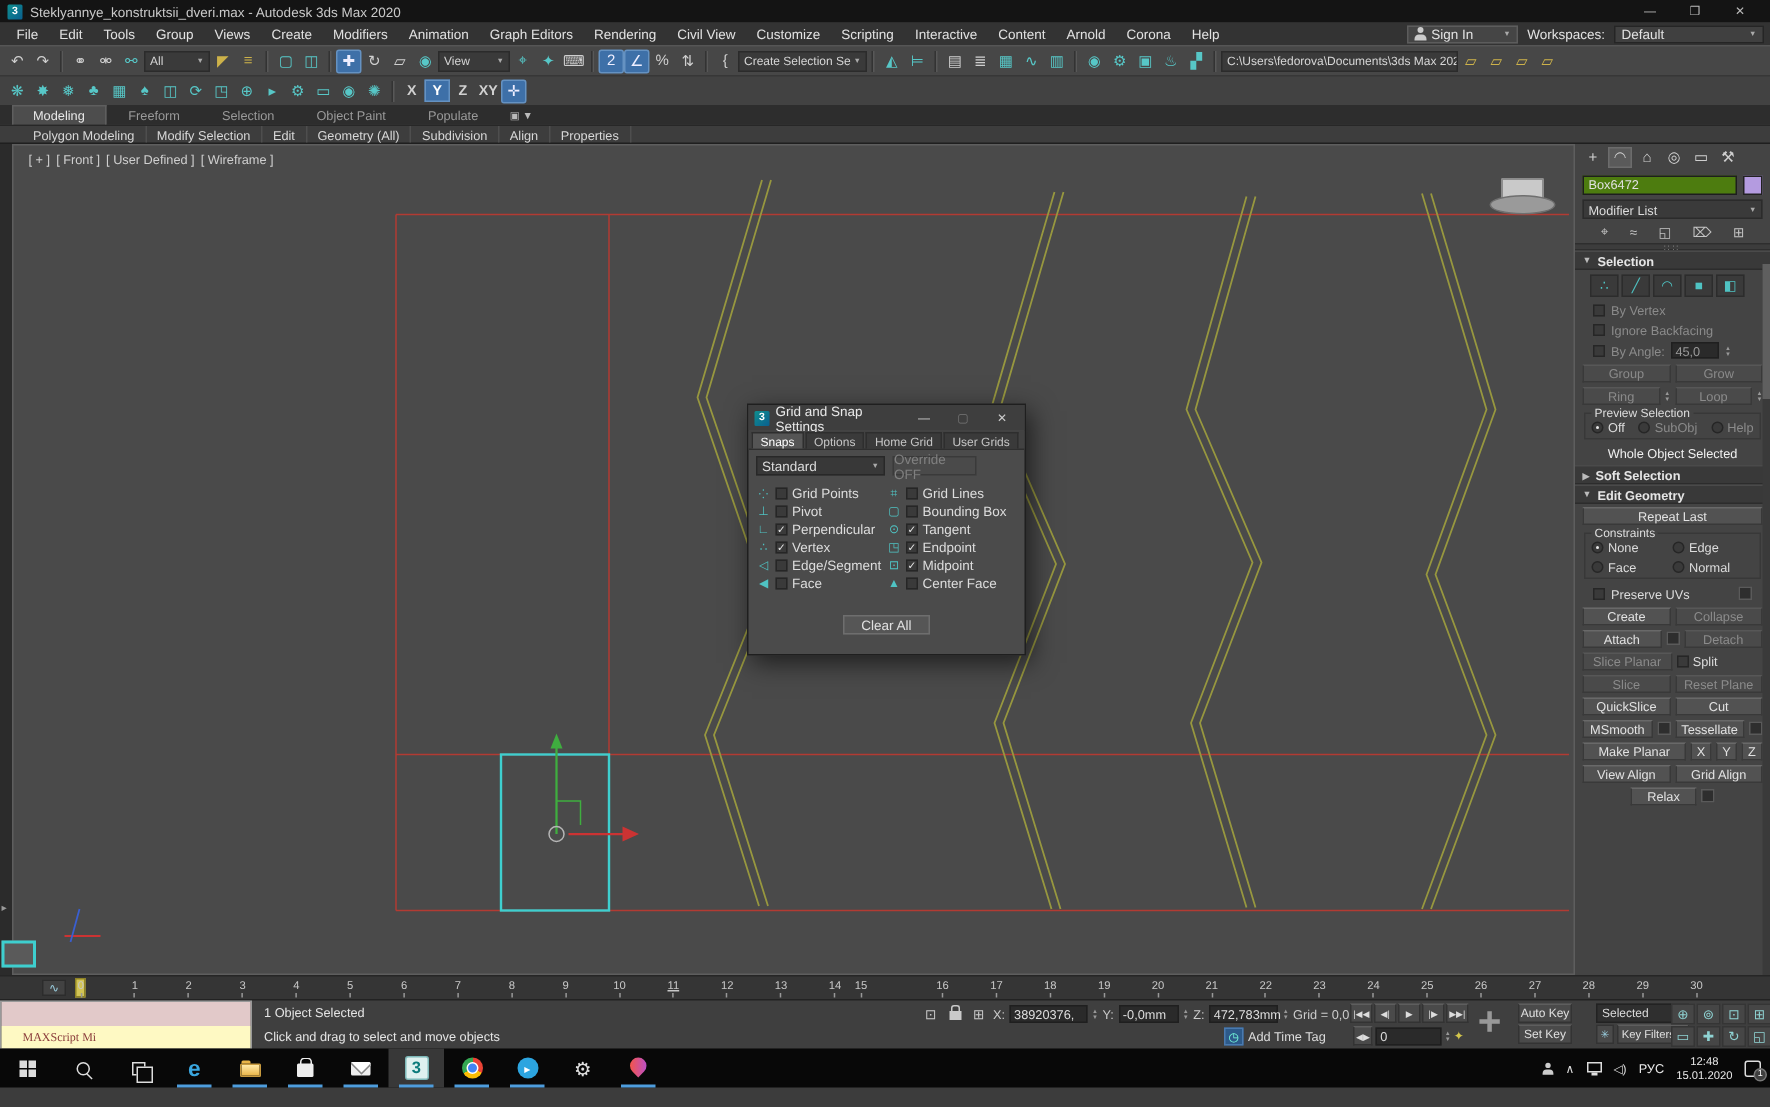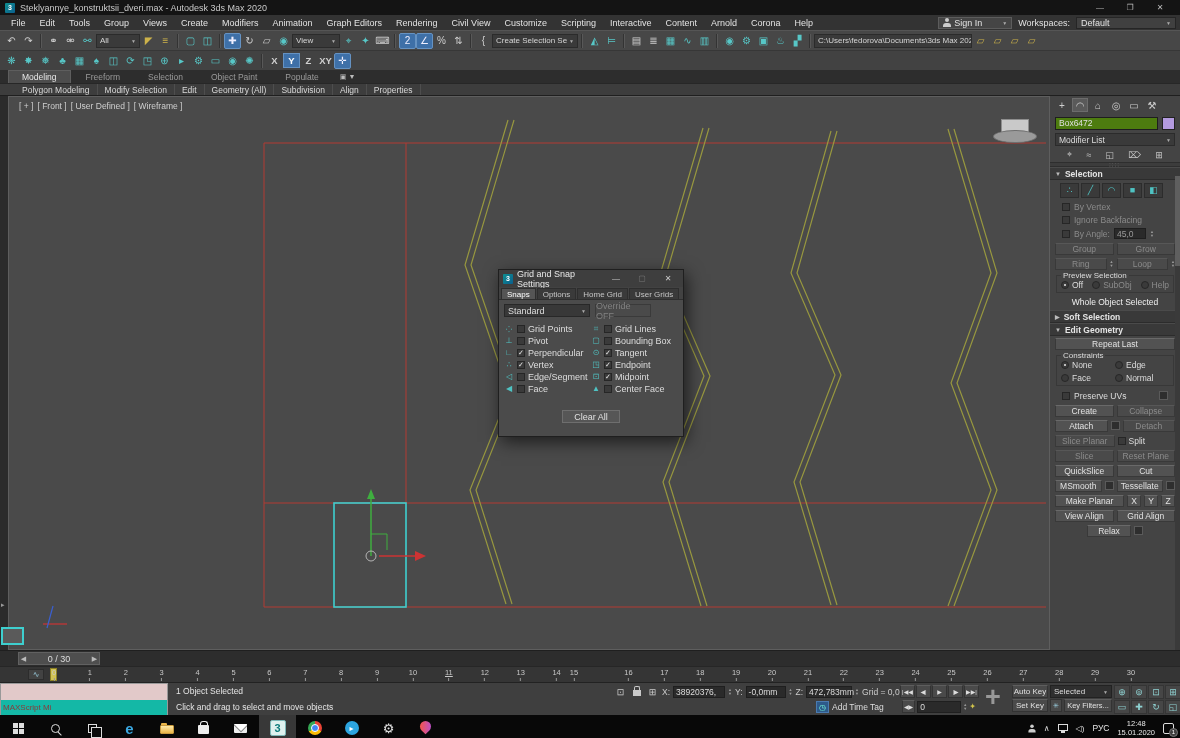--- a/index.html
+++ b/index.html
@@ -120,37 +120,37 @@
   #ruler { height:16px; background:#353535; border-top:1px solid #262626; position:relative; }
   .mini-curve { position:absolute; left:28px; top:2px; width:16px; height:11px; background:#424242; border:1px solid #2c2c2c; color:#9cd; font-size:8px; display:flex; align-items:center; justify-content:center; }
   .tick { position:absolute; top:1px; transform:translateX(-50%); display:flex; flex-direction:column; align-items:center; color:#c8c8c8; font-size:7.5px; }
   .tick i { display:block; width:1px; height:3px; background:#999; margin-top:1px; }
   #frame-marker { position:absolute; left:50px; top:1px; width:7px; height:13px; background:#d2c455; border:1px solid #8f8325; }
 
   
   #statusbar { height:33px; background:#3f3f3f; border-top:1px solid #222; position:relative; font-size:8.5px; }
   #maxscript { position:absolute; left:0; top:0; width:168px; height:33px; border:1px solid #999; }
   .ms-top { height:16px; background:#e2c9c9; }
-  .ms-bottom { height:15px; background:#14b8a6; color:#8a3a3a; font-family:Liberation Sans, sans-serif; font-size:8px; padding-left:2px; display:flex; align-items:center; }
+  .ms-bottom { height:15px; background:#fef9c3; color:#8a3a3a; font-family:Liberation Serif, serif; font-size:8px; padding-left:14px; display:flex; align-items:center; }
   .prompt1 { position:absolute; left:176px; top:3px; color:#e5e5e5; }
   .prompt2 { position:absolute; left:176px; top:19px; color:#e5e5e5; }
   #coords { position:absolute; left:614px; top:2px; display:flex; align-items:center; gap:3px; height:13px; }
   .st-ico { width:13px; height:13px; display:flex; align-items:center; justify-content:center; color:#c9c9c9; font-size:9px; }
   .lock-ico { position:relative; width:8px; height:6px; background:#c9c9c9; margin-top:3px; }
   .lock-ico::before { content:""; position:absolute; top:-4px; left:1px; width:4px; height:4px; border:1px solid #c9c9c9; border-bottom:none; border-radius:2px 2px 0 0; }
   .coord-label { color:#ccc; }
   .coord-field { background:#2a2a2a; border:1px solid #1f1f1f; height:12px; display:flex; align-items:center; padding:0 2px; color:#ddd; }
   #addtag { position:absolute; left:816px; top:18px; display:flex; gap:3px; align-items:center; }
   .tag-ico { width:13px; height:12px; background:#2d5a8a; border:1px solid #4a7ab0; color:#7fd; font-size:8px; display:flex; align-items:center; justify-content:center; }
   #playback { position:absolute; left:900px; top:2px; display:flex; gap:1px; }
   .pb-btn { min-width:15px; height:13px; background:#4a4a4a; border:1px solid #333; border-top-color:#5e5e5e; color:#ddd; font-size:6px; display:flex; align-items:center; justify-content:center; padding:0 1px; }
   #playback2 { position:absolute; left:902px; top:17px; display:flex; gap:2px; align-items:center; }
   .key-ico { color:#d3c64c; font-size:8px; }
   #bigplus { position:absolute; left:979px; top:0px; width:28px; height:30px; color:#989898; font-size:27px; font-weight:bold; line-height:28px; text-align:center; }
-  #keycluster { position:absolute; left:1012px; top:2px; display:grid; grid-template-columns:36px 62px; grid-auto-rows:13px; gap:1px 2px; }
+  #keycluster { position:absolute; left:1012px; top:2px; display:grid; grid-template-columns:36px 62px; grid-auto-rows:13px; gap:1px 16px; }
   .sk-btn { background:#4a4a4a; border:1px solid #333; border-top-color:#5e5e5e; color:#e0e0e0; font-size:8px; display:flex; align-items:center; justify-content:center; }
   .sk-dd { background:#2f2f2f; border:1px solid #222; color:#ddd; font-size:8px; display:flex; align-items:center; padding:0 3px; }
   .kf-wrap { display:flex; gap:2px; }
   .kf-ico { width:12px; background:#4a4a4a; border:1px solid #333; color:#9cd; font-size:7px; display:flex; align-items:center; justify-content:center; }
   .kf-btn { flex:1; background:#4a4a4a; border:1px solid #333; border-top-color:#5e5e5e; color:#e0e0e0; font-size:7.5px; display:flex; align-items:center; justify-content:center; }
   #navgrid { position:absolute; left:1114px; top:2px; display:grid; grid-template-columns:repeat(4,16px); grid-auto-rows:14px; gap:1px; }
   .nav-ico { background:#464646; border:1px solid #353535; color:#8fd3d3; font-size:9px; display:flex; align-items:center; justify-content:center; }
 
   
   #taskbar { height:26px; background:#080808; display:flex; align-items:center; position:relative; }
@@ -547,27 +547,20 @@
             <div class="cp-btn" style="flex: 0 0 auto; width: 44px;">Relax</div>
             <span class="settings-box"></span>
           </div>
         </div>
       <div class="cp-scroll">
           <div class="cp-thumb"></div>
         </div>
     </div>
   </div>
 
-  <div id="timeslider">
-    <div class="ts-btn">
-      <span class="ts-nub">◀</span>
-      <span class="ts-val">0 / 30</span>
-      <span class="ts-nub">▶</span>
-    </div>
-  </div>
   <div id="ruler">
     <div class="mini-curve">∿</div>
     <div id="frame-marker"></div>
     <div id="ticks">
         <span class="tick" style="left: 54px;">0<i></i></span>
         <span class="tick" style="left: 89.9px;">1<i></i></span>
         <span class="tick" style="left: 125.8px;">2<i></i></span>
         <span class="tick" style="left: 161.7px;">3<i></i></span>
         <span class="tick" style="left: 197.6px;">4<i></i></span>
         <span class="tick" style="left: 233.5px;">5<i></i></span>

